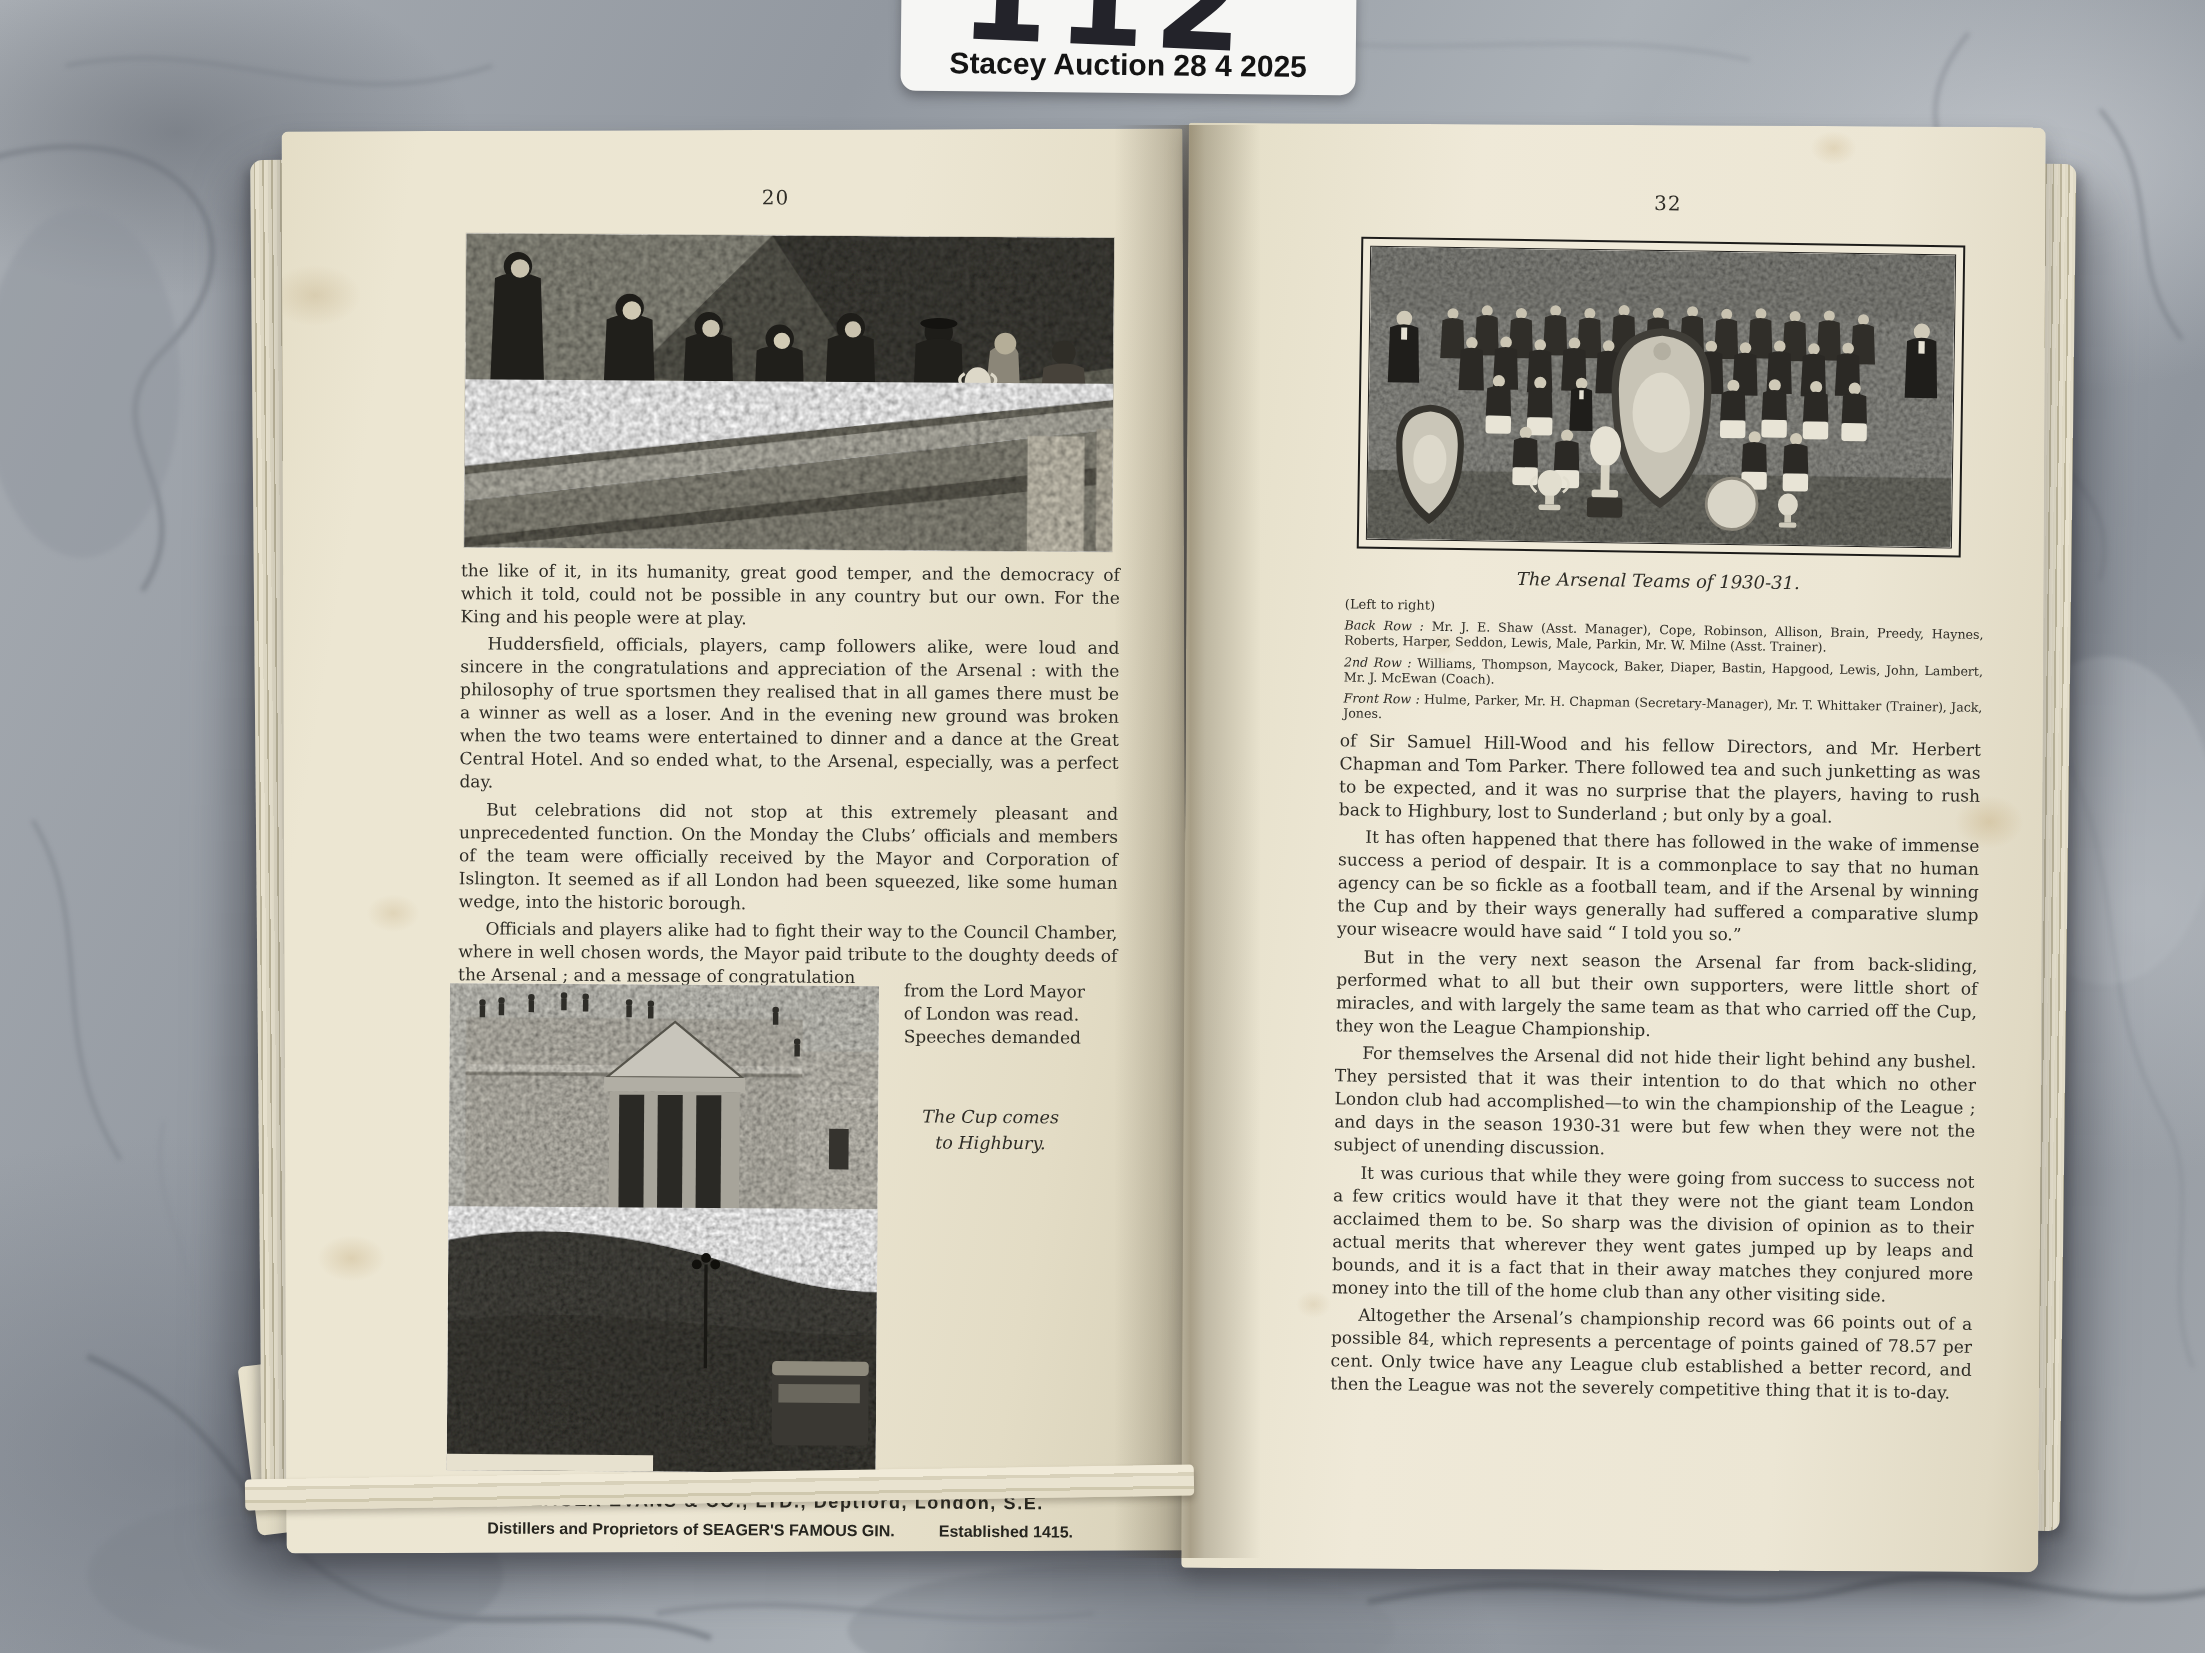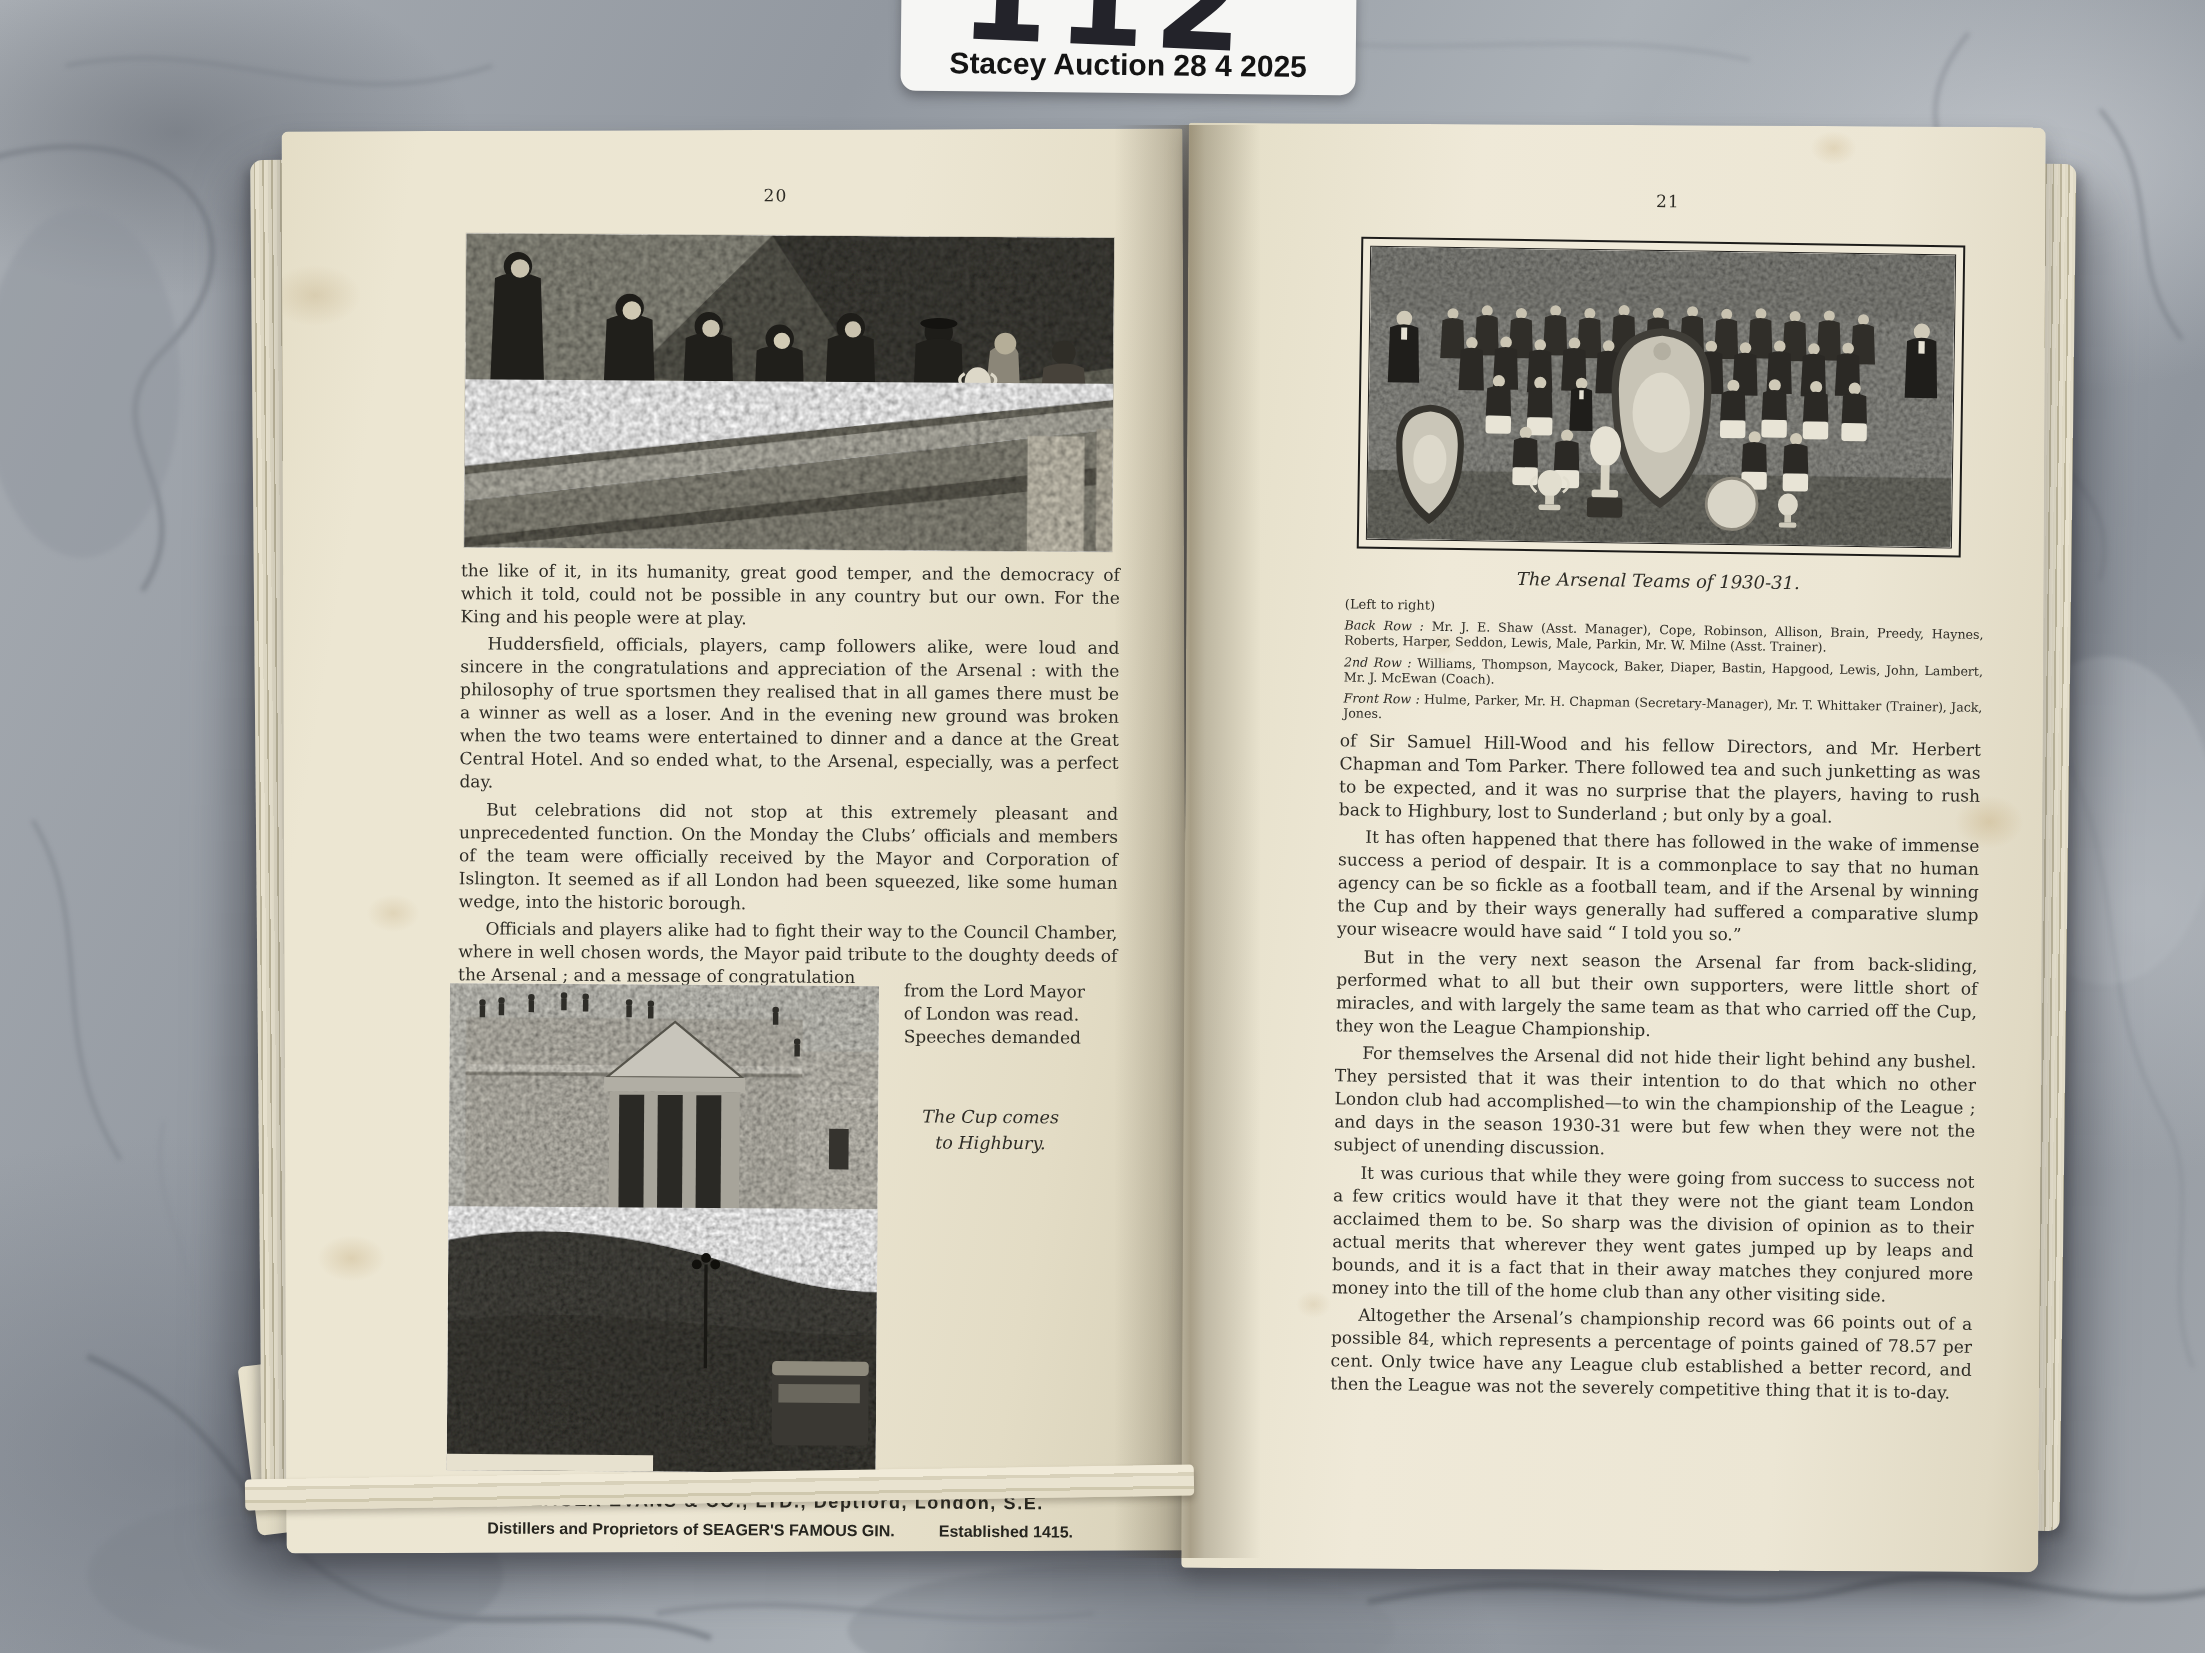--- a/index.html
+++ b/index.html
@@ -42,21 +42,21 @@
       radial-gradient(22px 16.4px at 257px 520px, rgba(160,120,50,.15), transparent 70%),
       radial-gradient(30px 22px at 711px 339px, rgba(170,130,60,.15), transparent 70%),
       radial-gradient(25px 19.7px at 131px 1181px, rgba(150,110,40,.12), transparent 70%),
       linear-gradient(95deg,#d8d1b9 0%,#e6e0ca 7%,#efe9d8 30%,#ece6d4 72%,#e0d9c3 94%,#d5cdb5 100%);
     box-shadow:0 12px 22px rgba(40,40,45,.38);}
   .gutter{position:absolute;left:1114px;top:125px;width:147px;height:1433px;z-index:6;pointer-events:none;
     background:linear-gradient(90deg,rgba(60,50,30,0) 0%,rgba(60,50,30,.26) 44%,rgba(80,66,40,.42) 52%,rgba(60,50,30,.24) 62%,rgba(60,50,30,0) 100%);}
   .lp-content,.rp-content{position:absolute;z-index:5;color:#2e2c26;}
   .lp-content{left:284px;top:130px;width:901px;height:1422px;transform:rotate(.4deg);transform-origin:0 0;}
   .rp-content{left:1185px;top:125px;width:857px;height:1445px;transform:rotate(.85deg);transform-origin:0 0;}
-  .pageno{position:absolute;font-size:17px;letter-spacing:1.1px;text-align:center;}
+  .pageno{position:absolute;font-size:20px;letter-spacing:1.1px;text-align:center;}
   .lp-pageno{left:462px;top:52px;width:60px;}
   .rp-pageno{left:451px;top:59px;width:66px;}
   .photo{position:absolute;}
   .photo svg{display:block;width:100%;height:100%;}
   .photo1{left:183px;top:102px;width:648px;height:314px;box-shadow:0 0 0 0.5px rgba(60,55,45,.25);}
   .photo2{left:172px;top:852px;width:429px;height:487px;}
   .lp-text{position:absolute;left:180px;top:428px;width:659px;font-size:17px;line-height:23px;text-align:justify;}
   .lp-text p,.rp-text p{margin:0 0 0 0;}
   .lp-text p + p,.rp-text p + p{margin-top:4.4px;}
   .ind{text-indent:27px;}
@@ -283,21 +283,21 @@
     <div class="lp-ad">
       <div class="ad1">SEAGER EVANS &amp; CO., LTD., Deptford, London, S.E.</div>
       <div class="ad2">
         <span>Distillers and Proprietors of SEAGER'S FAMOUS GIN.</span>
         <span>Established 1415.</span>
       </div>
     </div>
   </div>
 
   <div class="rp-content">
-    <div class="pageno rp-pageno">21</div>
+    <div class="pageno rp-pageno">32</div>
 
     <div class="rp-frame">
       <div class="rp-photo">
         <svg viewBox="0 0 1058 524" preserveAspectRatio="none">
           <defs>
             <filter id="grainC">
                 <feTurbulence type="fractalNoise" baseFrequency="0.14" numOctaves="2" seed="4" result="t"></feTurbulence>
               <feColorMatrix in="t" type="saturate" values="0" result="g"></feColorMatrix>
               <feComponentTransfer in="g" result="gc">
                   <feFuncR type="linear" slope="1.05" intercept="0.15"></feFuncR>

